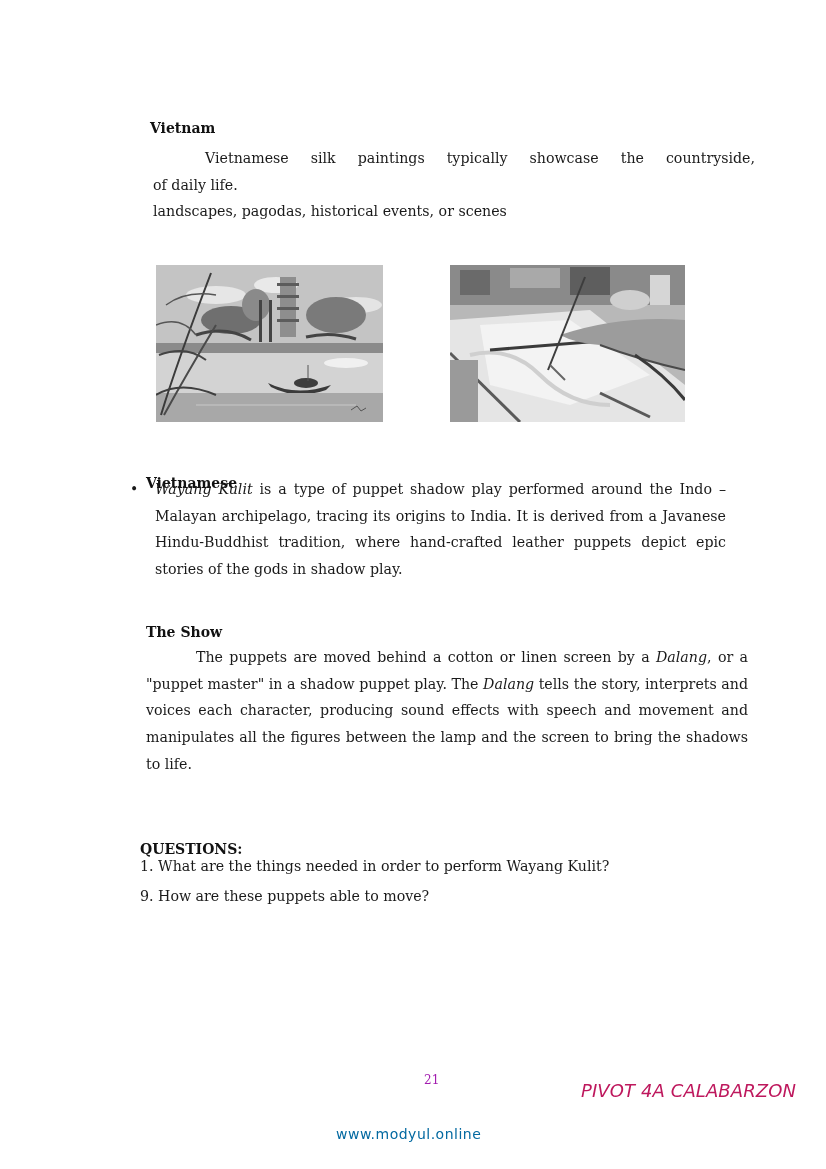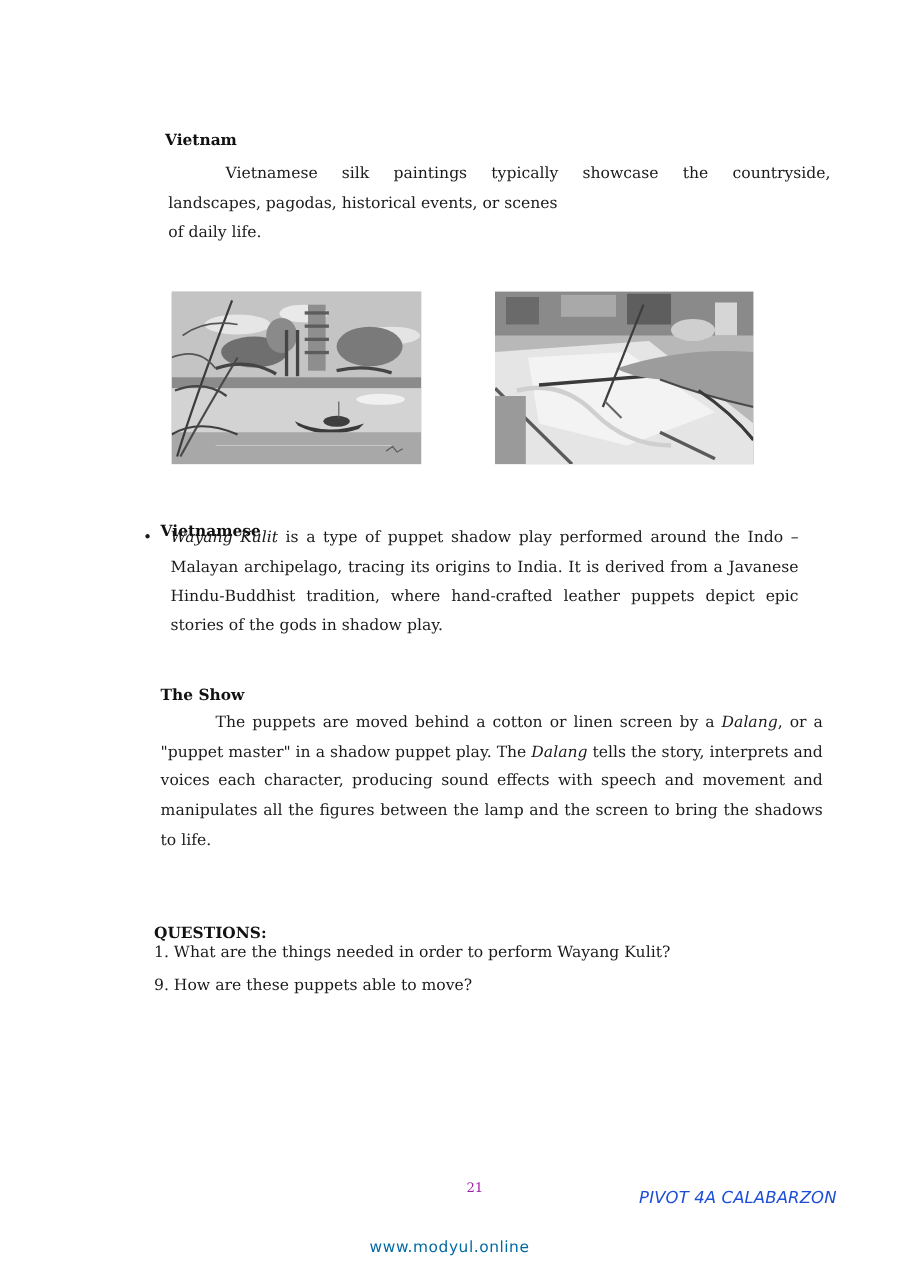--- a/index.html
+++ b/index.html
@@ -81,42 +81,42 @@
     
     #page-number {
       left: 424px; top: 1073px;
       font-family: "DejaVu Serif", serif;
       font-size: 12px; color: #a21caf;
     }
     #footer-brand {
       left: 581px; top: 1080px;
       font-family: "DejaVu Sans", sans-serif;
       font-style: italic;
-      font-size: 15px;
-      color: #1d4ed8;
+      font-size: 18px;
+      color: #be185d;
       letter-spacing: 0.1px;
     }
     #watermark {
       left: 336px; top: 1126px;
       font-family: "DejaVu Sans", sans-serif;
       font-size: 14px;
       color: #0369a1;
       letter-spacing: 0.5px;
     }
   </style>
 </head>
 <body>
 
 <div class="page">
 
   <h3 id="vietnam-heading" class="abs heading">Vietnam</h3>
   <p id="vietnam-para" class="abs body-text">
     <span class="line line1">Vietnamese silk paintings typically showcase the countryside,</span>
+    <span class="line">of daily life.</span>
     <span class="line">landscapes, pagodas, historical events, or scenes</span>
-    <span class="line">of daily life.</span>
   </p>
 
   <div id="image-pagoda" class="photo" title="Vietnamese silk painting of a pagoda landscape with trees and a boat">
     <svg viewBox="0 0 227 157" preserveAspectRatio="none" aria-hidden="true">
       <rect x="0" y="0" width="227" height="157" fill="#c4c4c4"></rect>
 
       <ellipse cx="60" cy="30" rx="30" ry="9" fill="#e6e6e6"></ellipse>
       <ellipse cx="120" cy="20" rx="22" ry="8" fill="#e9e9e9"></ellipse>
       <ellipse cx="200" cy="40" rx="26" ry="8" fill="#e4e4e4"></ellipse>
 

